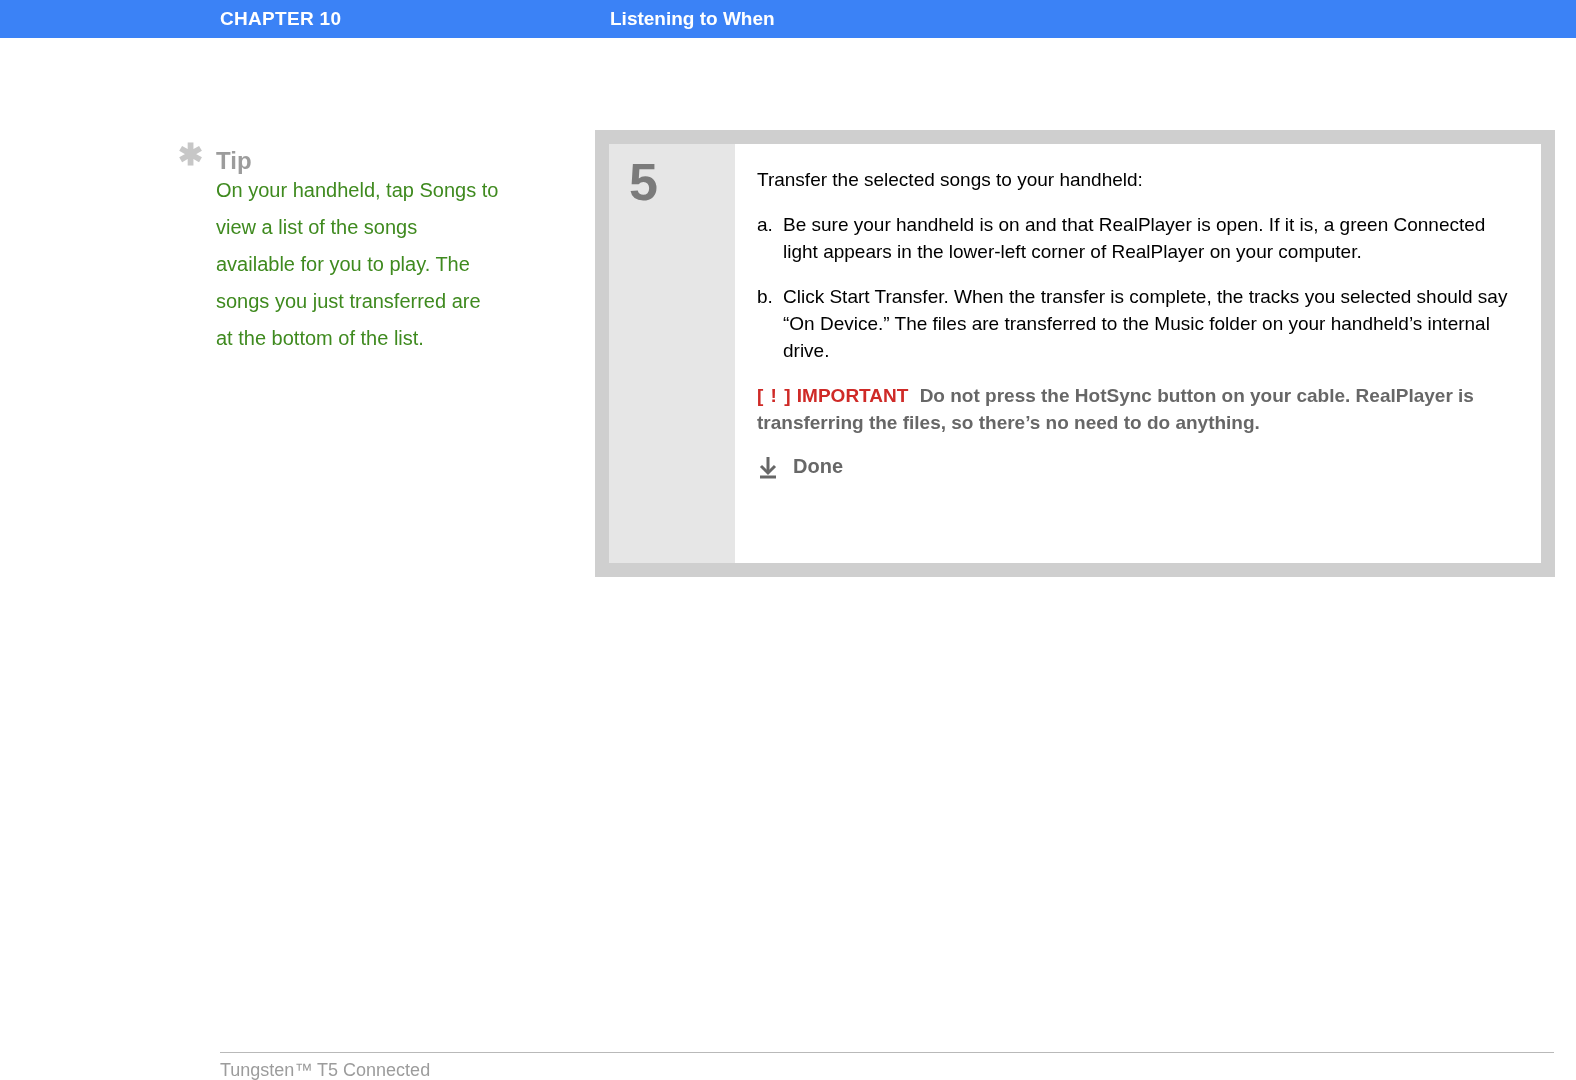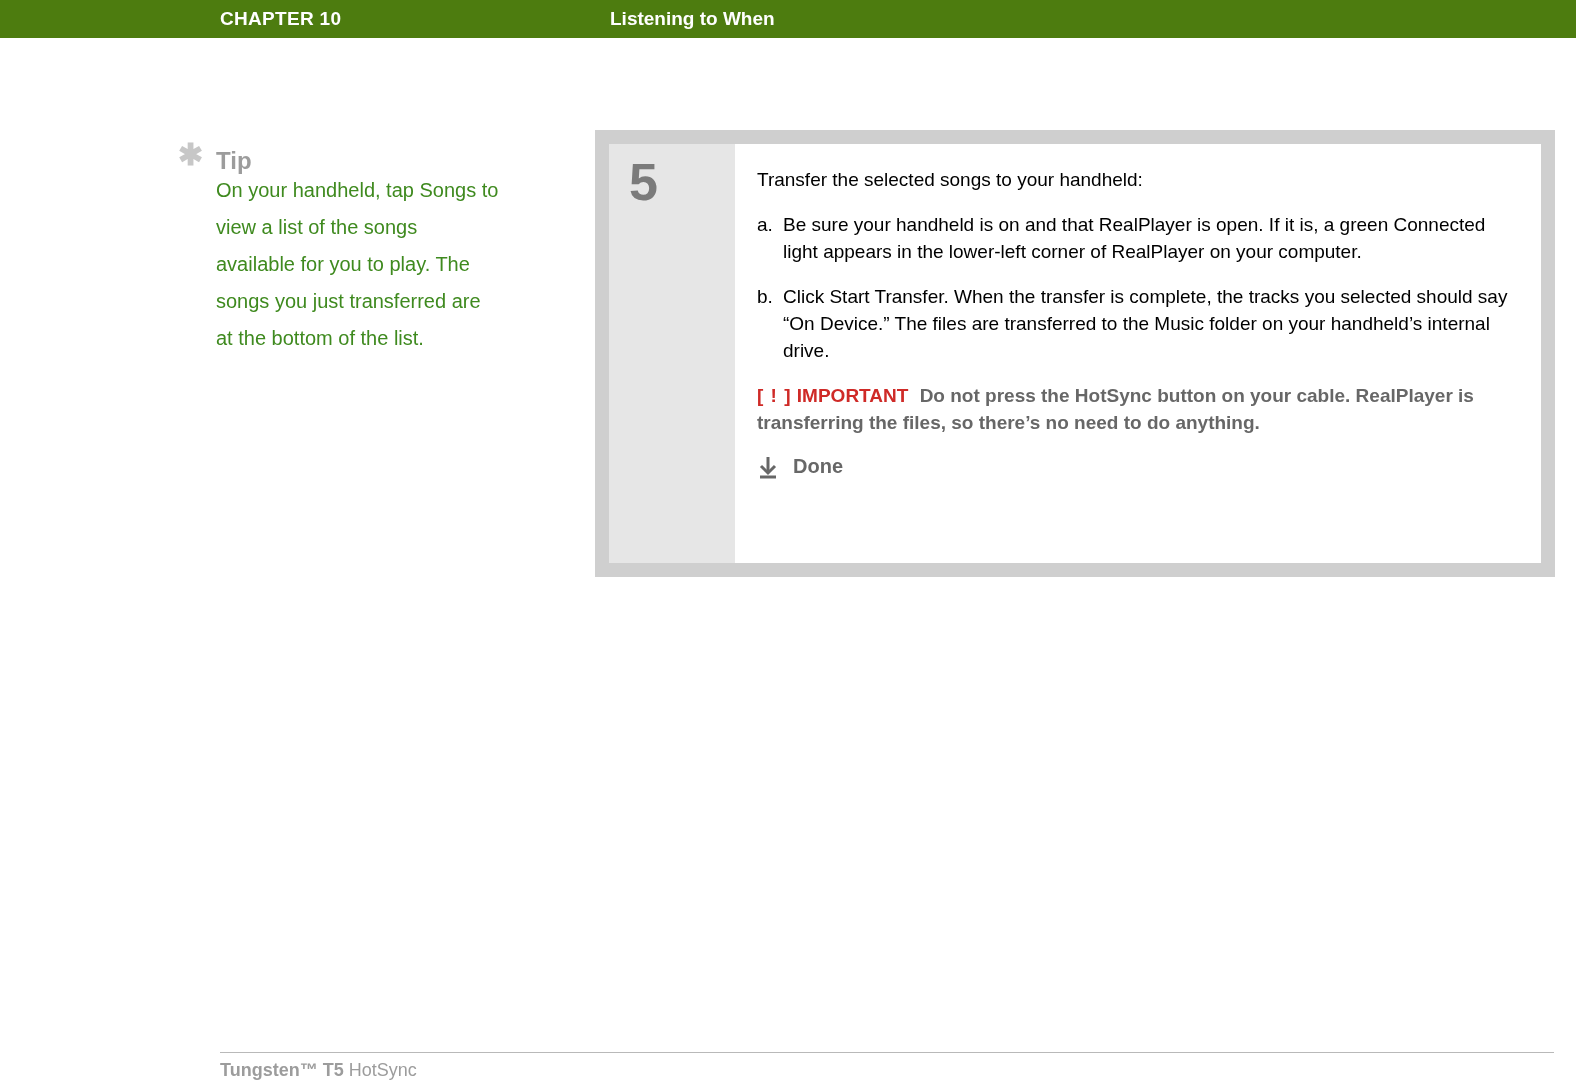--- a/index.html
+++ b/index.html
@@ -13,21 +13,21 @@
     overflow: hidden;
   }
 
   
   .banner {
     position: absolute;
     left: 0;
     top: 0;
     width: 1576px;
     height: 38px;
-    background: #4d7c0f;
+    background: #3b82f6;
   }
   .banner-chapter {
     position: absolute;
     left: 220px;
     top: 8px;
     color: #ffffff;
     font-weight: 700;
     font-size: 19px;
     letter-spacing: 0.3px;
   }
@@ -163,21 +163,21 @@
     border-top: 1px solid #b9b9b9;
   }
   .footer-left {
     position: absolute;
     left: 220px;
     top: 1060px;
     font-size: 18px;
     color: #9c9c9c;
   }
   .footer-left .bold {
-    font-weight: 700;
+    font-weight: 400;
   }
   .footer-right {
     position: absolute;
     right: 22px;
     top: 1060px;
     font-size: 10px;
     color: #9c9c9c;
     font-weight: 700;
     margin-top: 20px;
   }
@@ -227,15 +227,15 @@
         </svg>
       </span>
       <span class="done-label">Done</span>
     </div>
 
   </div>
 </div>
 
 <div class="footer-line"></div>
 <div class="footer-left">
-  <span class="bold">Tungsten™ T5</span><span> HotSync</span>
+  <span class="bold">Tungsten™ T5</span><span> Connected</span>
 </div>
 <div class="footer-right">211</div>
 
 </body></html>

